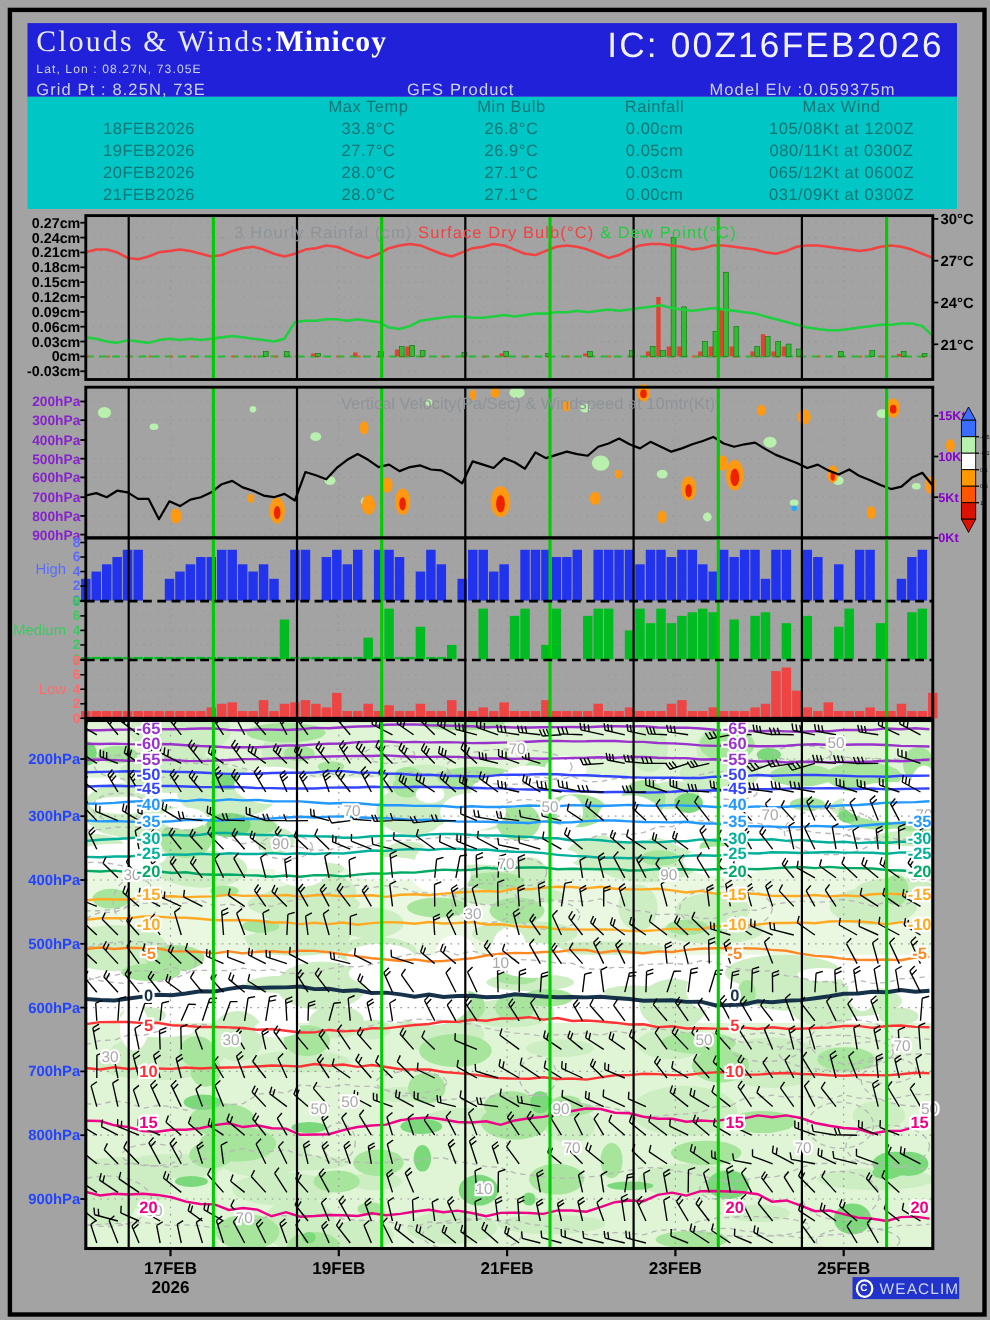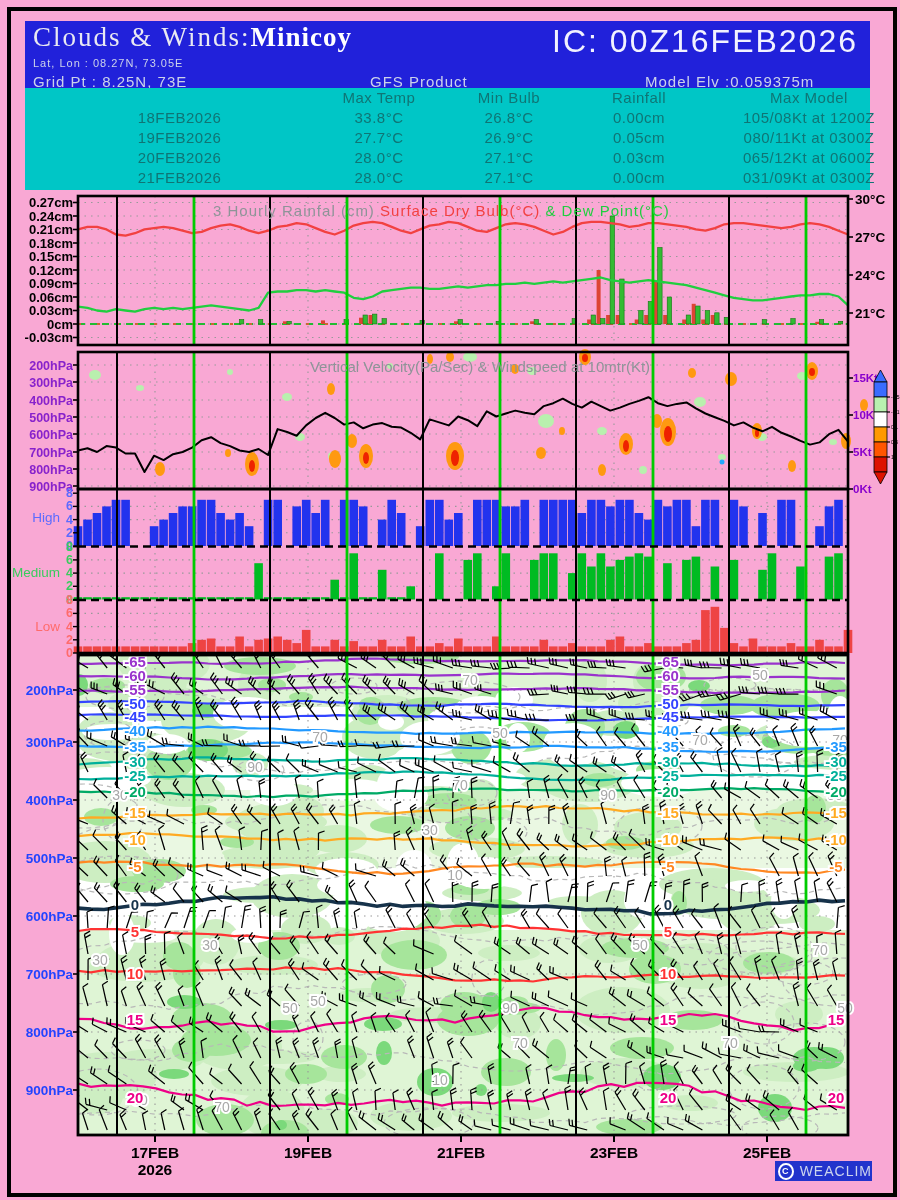--- a/index.html
+++ b/index.html
@@ -1,33 +1,33 @@
 <!DOCTYPE html>
 <html><head>
 <meta charset="utf-8">
 <style>
   html,body{margin:0;padding:0;background:#fff;}
-  .page{position:relative;width:900px;height:1200px;background:#f9a8d4;overflow:hidden;
+  .page{position:relative;width:900px;height:1200px;background:#a3a3a3;overflow:hidden;
         font-family:"Liberation Sans",sans-serif;}
   .frame{position:absolute;left:7px;top:7px;width:882px;height:1182px;border:4px solid #000;}
   
   .hdr{position:absolute;left:25px;top:21px;width:845px;height:67px;background:#2121da;color:#dfe3f5;}
   .hdr-row1{position:relative;height:34px;}
   .t1{position:absolute;left:8px;top:1px;font-family:"Liberation Serif",serif;font-size:27px;letter-spacing:2px;color:#e9e9f2;}
   .t1 .city{font-weight:bold;color:#ffffff;letter-spacing:1px;}
   .ic{position:absolute;right:12px;top:2px;font-size:32px;letter-spacing:2px;color:#f2f2ff;}
   .hdr-row2{position:absolute;left:8px;top:36px;font-size:11px;letter-spacing:1px;color:#ccd2ea;}
   .hdr-row3{position:absolute;left:0;top:52px;width:100%;font-size:15px;letter-spacing:1px;color:#ccd2ea;}
   .hdr-row3 .g{position:absolute;left:8px;}
   .hdr-row3 .p{position:absolute;left:345px;}
   .hdr-row3 .e{position:absolute;left:620px;}
   
   .tbl{position:absolute;left:25px;top:88px;width:845px;height:102px;background:#00c6c6;
        color:#0f7575;font-size:15px;letter-spacing:0.5px;}
-  .tr{display:grid;grid-template-columns:245px 130px 130px 130px 210px;height:20px;line-height:20px;padding-left:44px;}
+  .tr{display:grid;grid-template-columns:245px 130px 130px 130px 210px;height:20px;line-height:20px;}
   .tr .c0{text-align:center;padding-right:24px;}
   .tr .cc{text-align:center;}
   
   #chart-svg{position:absolute;left:0;top:0;}
   
   .badge{position:absolute;left:775px;top:1161px;width:97px;height:20px;background:#2233cc;
          display:flex;align-items:center;color:#ccd4ee;font-size:14px;letter-spacing:1px;}
   .badge .cir{display:inline-flex;width:13px;height:13px;border:2px solid #fff;border-radius:50%;
          margin:0 6px 0 3px;align-items:center;justify-content:center;font-size:9px;color:#fff;font-weight:bold;}
 </style>
@@ -49,21 +49,21 @@
       <span class="e">Model Elv :0.059375m</span>
     </div>
   </div>
 
   <div class="tbl">
     <div class="tr" id="tbl-head">
         <span class="c0"></span>
         <span class="cc">Max Temp</span>
         <span class="cc">Min Bulb</span>
         <span class="cc">Rainfall</span>
-        <span class="cc">Max Model</span>
+        <span class="cc">Max Wind</span>
       </div>
     <div id="tbl-body">
         <div class="tr">
           <span class="c0">18FEB2026</span>
           <span class="cc">33.8°C</span>
           <span class="cc">26.8°C</span>
           <span class="cc">0.00cm</span>
           <span class="cc">105/08Kt at 1200Z</span>
         </div>
         <div class="tr">

